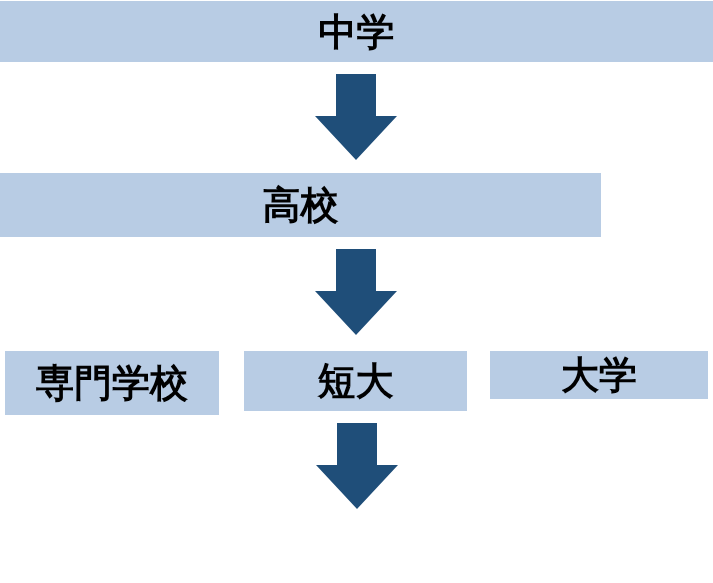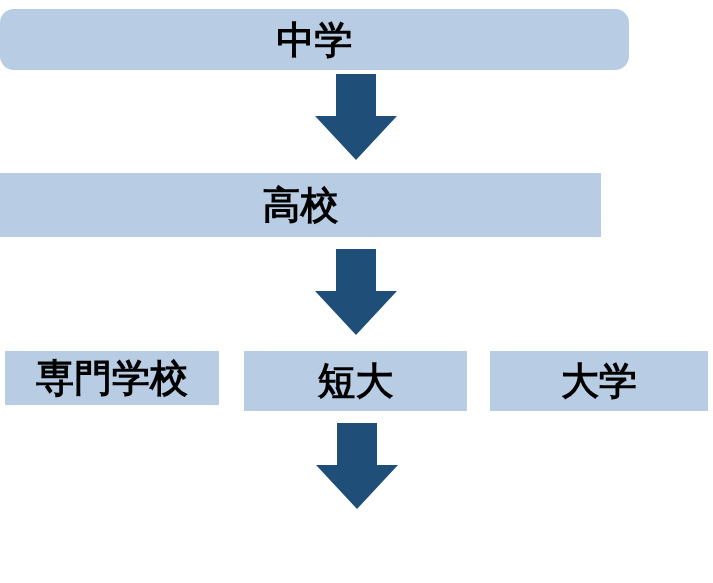--- a/index.html
+++ b/index.html
@@ -24,28 +24,28 @@
     justify-content: center;
     font-weight: 700;
     font-size: 38px;
     line-height: 1;
     box-sizing: border-box;
     white-space: nowrap;
   }
   .node .label { display: inline-block; }
 
   
-  .n-middle  { left: 0; top: 9px;    width: 629px; height: 61px; border-radius: 14px; }
+  .n-middle  { left: 0; top: 1px;    width: 713px; height: 61px; }
   .n-high    { left: 0; top: 173px; width: 601px; height: 64px; }
   .n-goal    { left: 0; top: 519px; width: 713px; height: 64px; }
 
   
-  .n-senmon  { left: 5px;   top: 351px; width: 214px; height: 54px; text-align: right; }
+  .n-senmon  { left: 5px;   top: 351px; width: 214px; height: 64px; text-align: right; }
   .n-tandai  { left: 244px; top: 351px; width: 223px; height: 60px; justify-content: center; }
-  .n-daigaku { left: 490px; top: 351px; width: 218px; height: 60px; }
+  .n-daigaku { left: 490px; top: 351px; width: 218px; height: 48px; }
 
   .arrow {
     position: absolute;
     width: 82px;
     height: 86px;
     color: var(--arrow, #1F4E79);
   }
   .a1 { left: 315px; top: 74px; }
   .a2 { left: 315px; top: 249px; }
   .a3 { left: 316px; top: 423px; }

